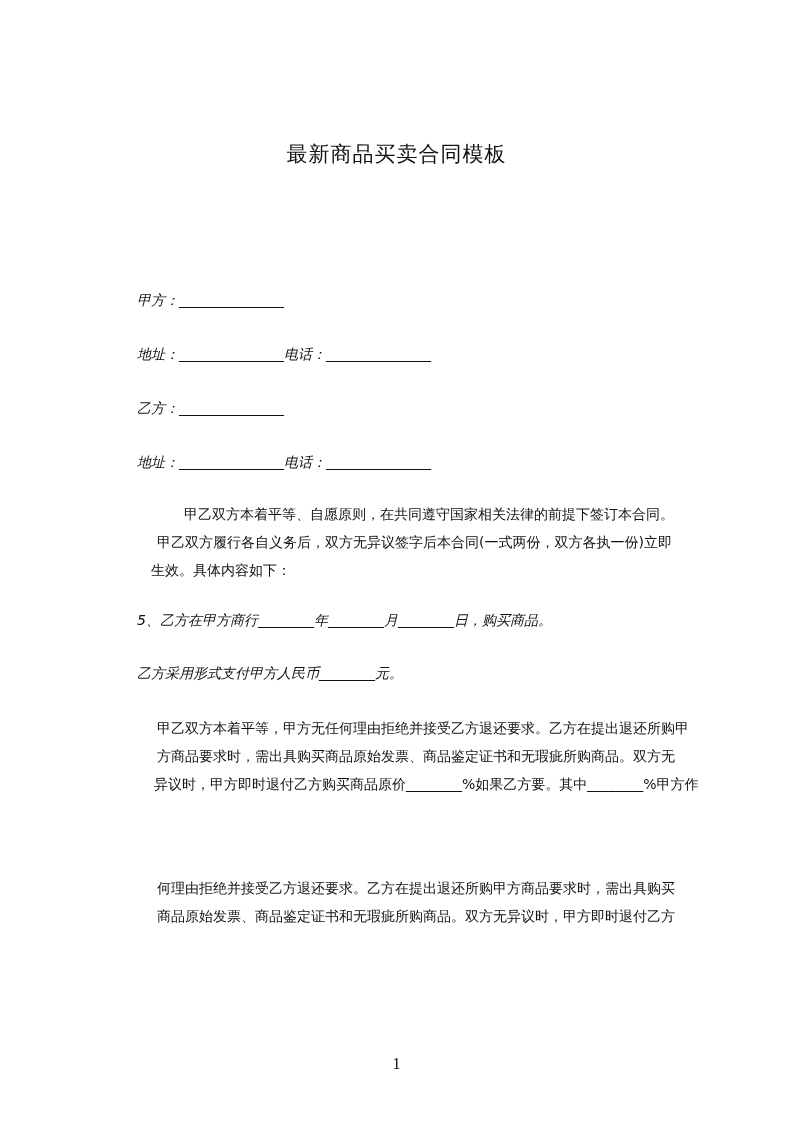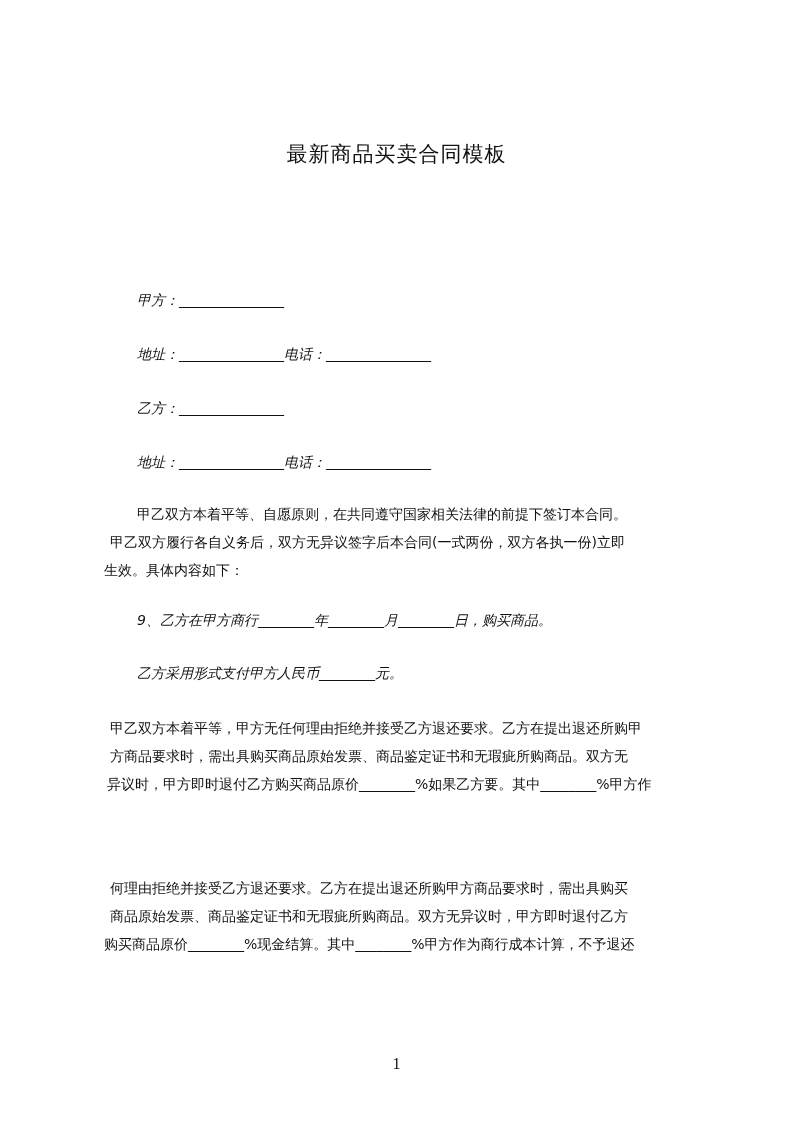--- a/index.html
+++ b/index.html
@@ -11,21 +11,21 @@
       position: absolute; left: 0; top: 140px; width: 793px; text-align: center;
       font-size: 21px; letter-spacing: 1px; font-family: Liberation Serif, serif;
     }
     .field {
       position: absolute; left: 137px; font-size: 14px; white-space: pre; font-style: italic;
     }
     .para {
       position: absolute; left: 104px; width: 608px; font-size: 14px;
       line-height: 28px; text-align: justify;
     }
-    .line { display: block; white-space: pre; }
+    .line { display: block; white-space: pre; margin-left: 47px; }
     .indent { padding-left: 33px; }
     .page-num {
       position: absolute; left: 0; top: 1055px; width: 793px; text-align: center;
       font-family: "Liberation Serif", serif; font-size: 16px;
     }
   </style>
 </head>
 <body>
 
 <div>
@@ -35,29 +35,28 @@
   <div class="field" style="top:346px">地址：_______________电话：_______________</div>
   <div class="field" style="top:400px">乙方：_______________</div>
   <div class="field" style="top:454px">地址：_______________电话：_______________</div>
 
   <div class="para" style="top:500px">
     <span class="line indent">甲乙双方本着平等、自愿原则，在共同遵守国家相关法律的前提下签订本合同。</span>
     <span class="line" style="padding-left:6px">甲乙双方履行各自义务后，双方无异议签字后本合同(一式两份，双方各执一份)立即</span>
     <span class="line">生效。具体内容如下：</span>
   </div>
 
-  <div class="field" style="top:612px">9、乙方在甲方商行________年________月________日，购买商品。</div>
+  <div class="field" style="top:612px">5、乙方在甲方商行________年________月________日，购买商品。</div>
   <div class="field" style="top:665px">乙方采用形式支付甲方人民币________元。</div>
 
   <div class="para" style="top:714px">
     <span class="line" style="padding-left:6px">甲乙双方本着平等，甲方无任何理由拒绝并接受乙方退还要求。乙方在提出退还所购甲</span>
     <span class="line" style="padding-left:6px">方商品要求时，需出具购买商品原始发票、商品鉴定证书和无瑕疵所购商品。双方无</span>
     <span class="line" style="padding-left:3px">异议时，甲方即时退付乙方购买商品原价________%如果乙方要。其中________%甲方作</span>
   </div>
 
   <div class="para" style="top:874px">
     <span class="line" style="padding-left:6px">何理由拒绝并接受乙方退还要求。乙方在提出退还所购甲方商品要求时，需出具购买</span>
     <span class="line" style="padding-left:6px">商品原始发票、商品鉴定证书和无瑕疵所购商品。双方无异议时，甲方即时退付乙方</span>
-    <span class="line">购买商品原价________%现金结算。其中________%甲方作为商行成本计算，不予退还</span>
   </div>
 
   <div class="page-num">1</div>
 </div>
 
 </body></html>

